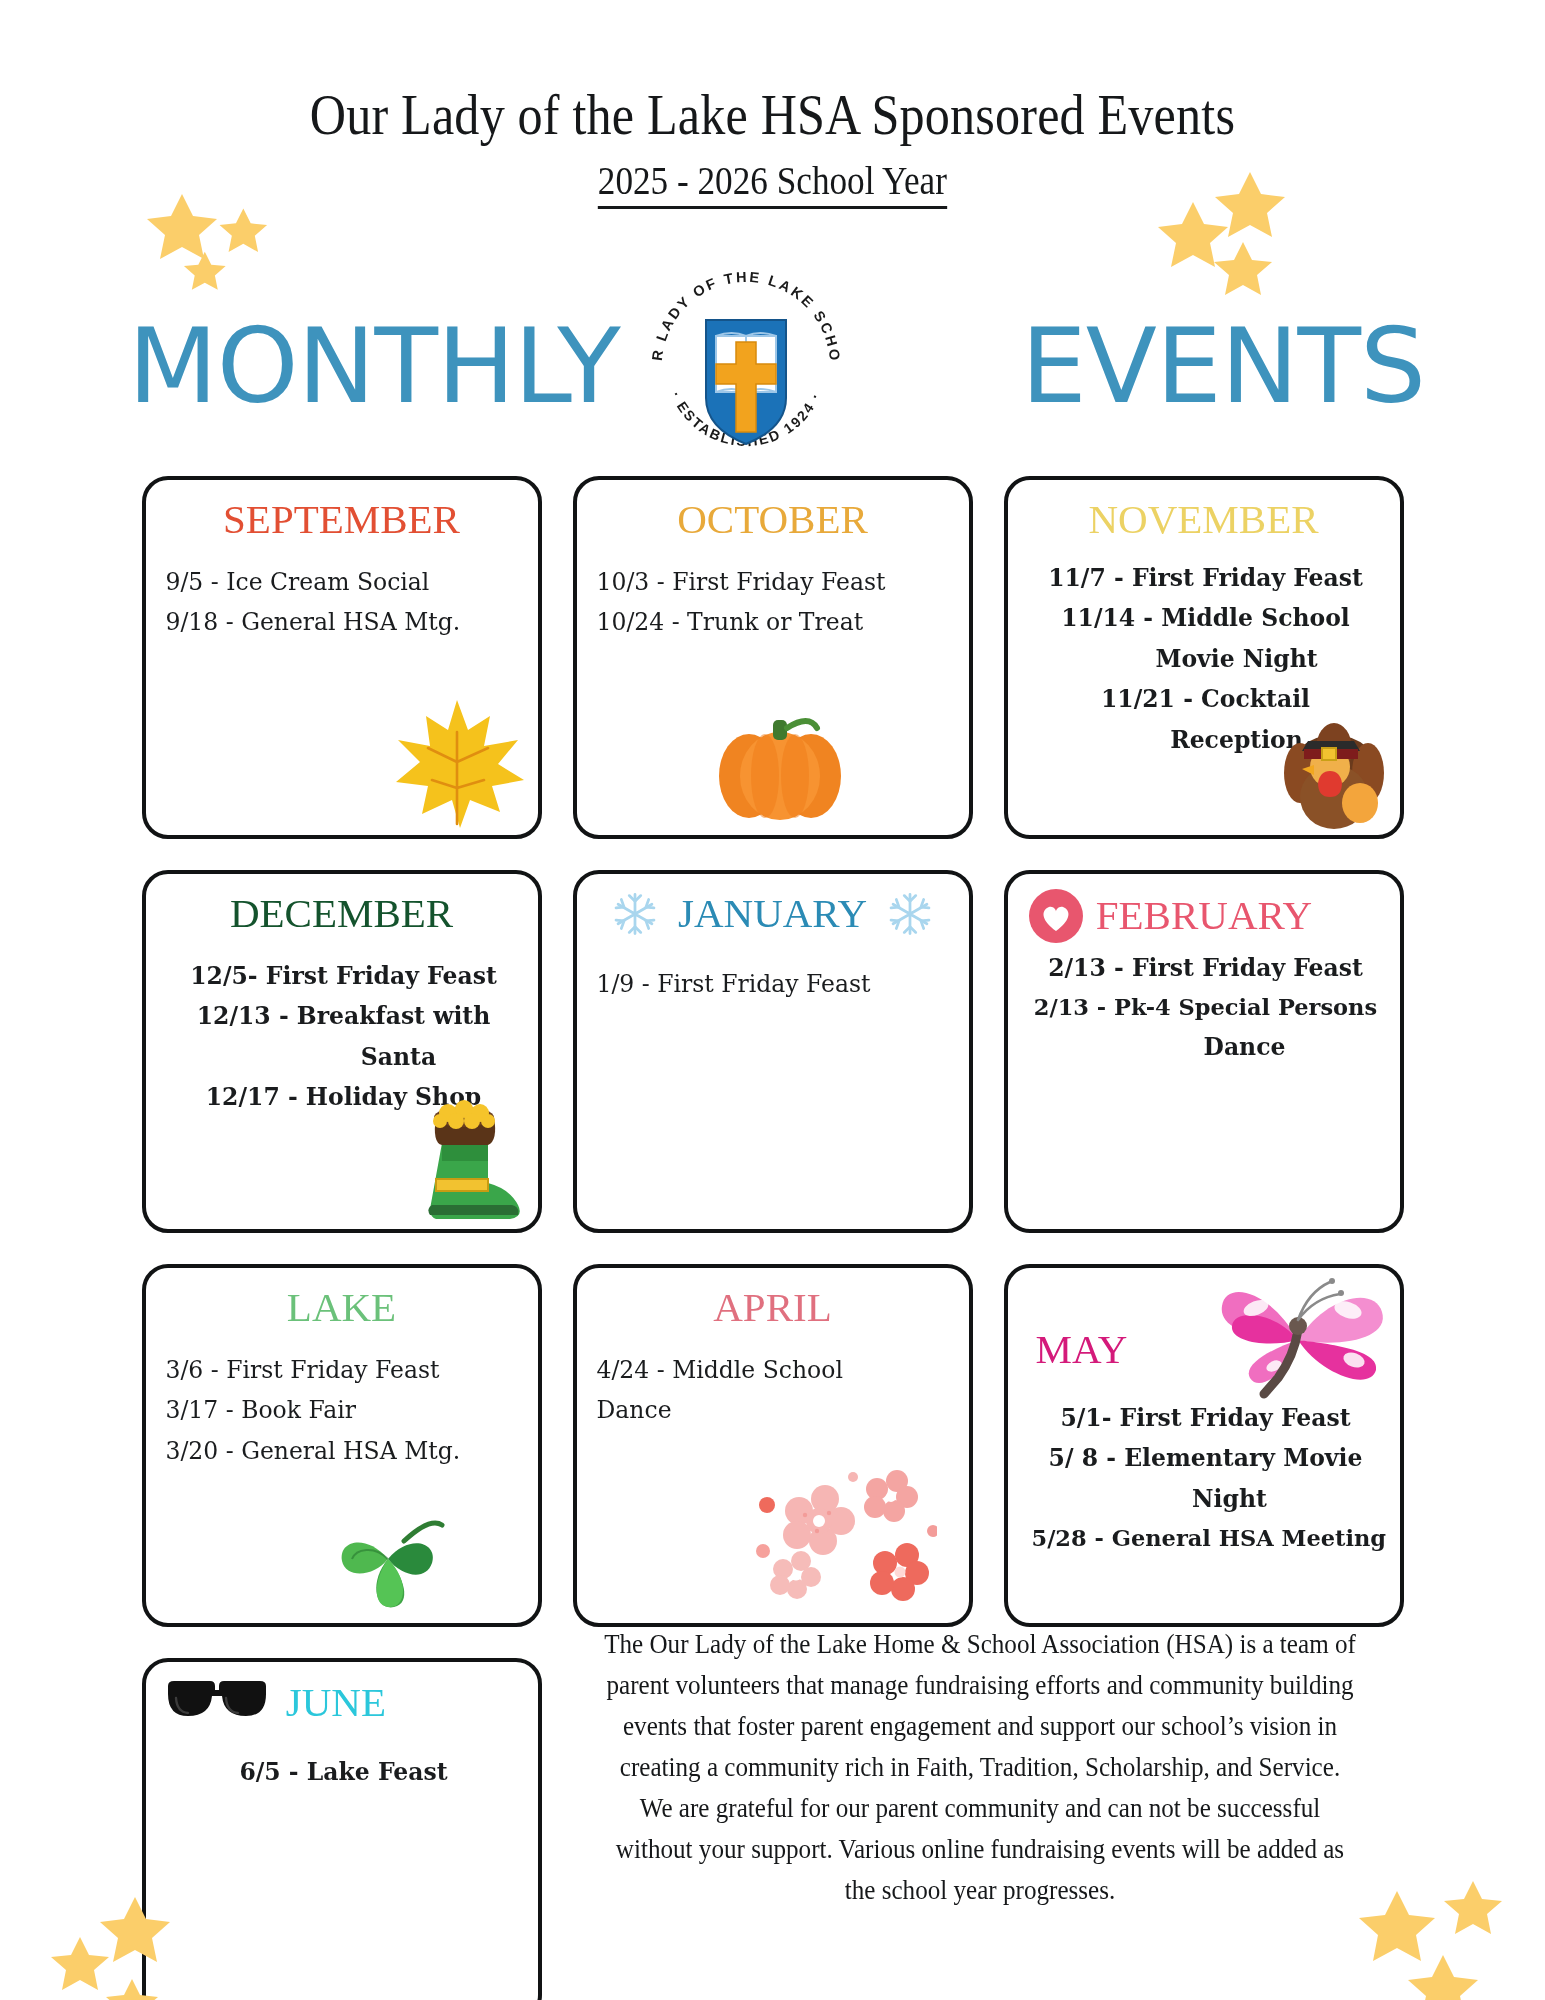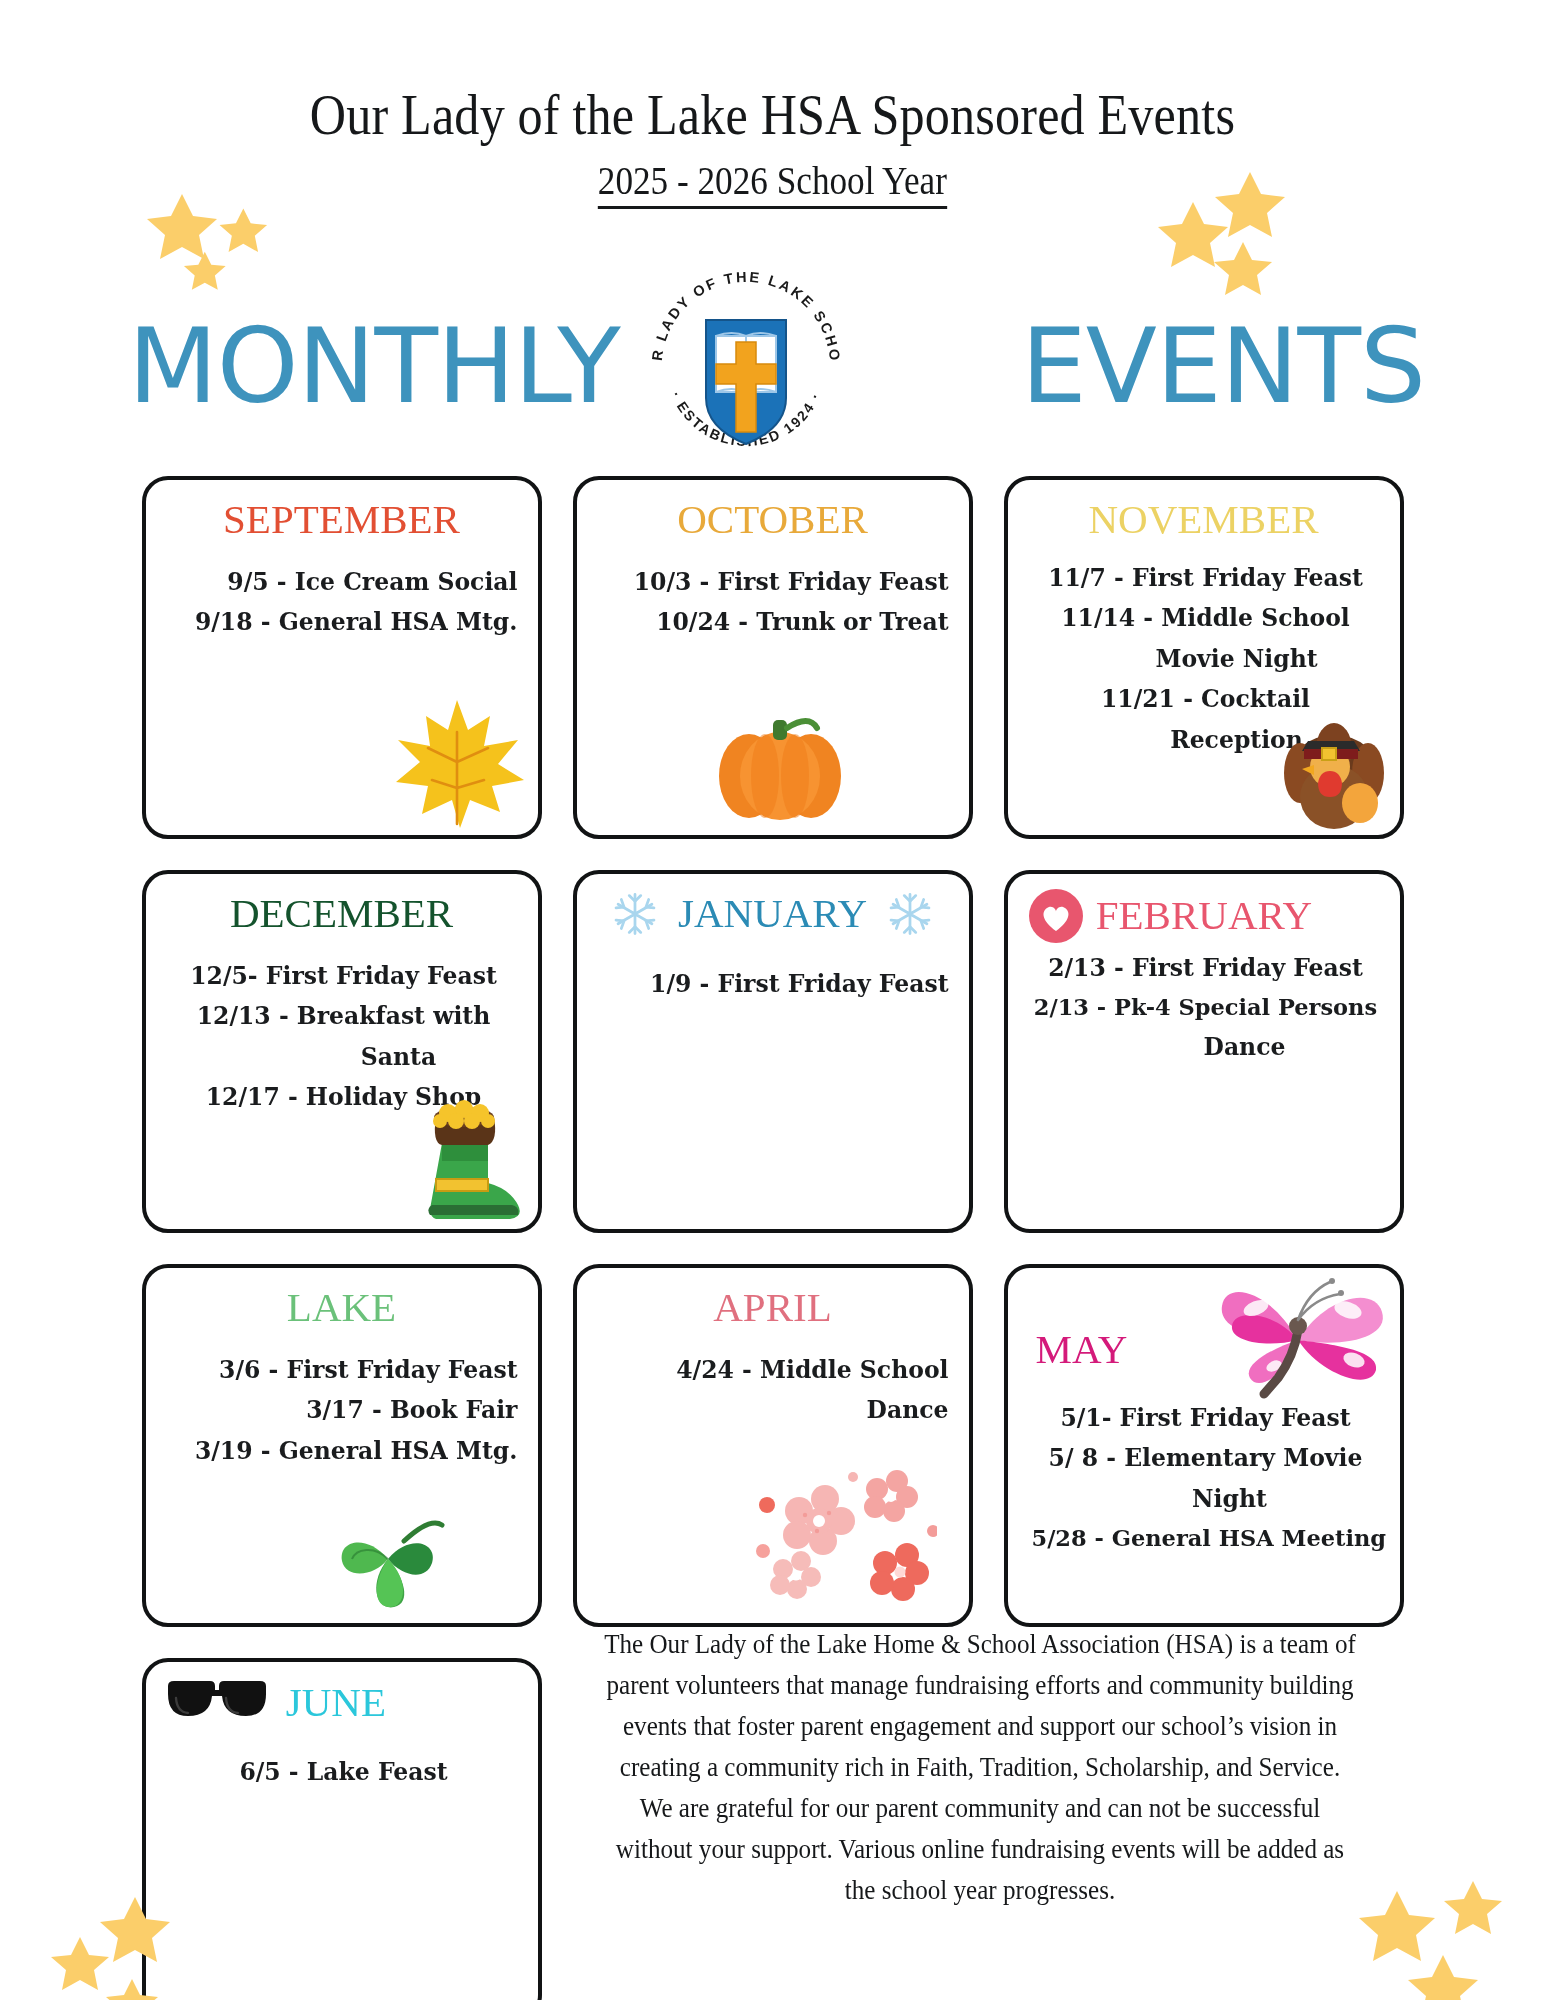--- a/index.html
+++ b/index.html
@@ -83,21 +83,21 @@
     font-family: "DejaVu Serif", "Liberation Serif", serif;
     font-size: 23.5px;
     line-height: 1.72;
     color: #1a1c1e;
     white-space: nowrap;
   }
   .ev.indent { padding-left: 62px; }
   .ev.indent2 { padding-left: 40px; }
 
   
-  .events.ctr  { text-align: right; font-weight: bold; }
+  .events.ctr  { text-align: left; }
   .events.lft  { text-align: center; padding-left: 8px; font-weight: bold; }
 
   
   .deco { position: absolute; pointer-events: none; }
 
   
   .para {
     position: absolute;
     left: 575px; top: 1600px; width: 810px;
     text-align: center;
@@ -309,21 +309,21 @@
       </div>
     </div>
 
     <div class="card">
       <div class="month-head">
         <span class="month-name" style="color:#6bc17a">LAKE</span>
       </div>
       <div class="events ctr">
         <div class="ev">3/6 - First Friday Feast</div>
         <div class="ev">3/17 - Book Fair</div>
-        <div class="ev">3/19 - General HSA Mtg.</div>
+        <div class="ev">3/20 - General HSA Mtg.</div>
       </div>
       <svg class="deco" style="left:180px;bottom:6px" width="130" height="110" viewBox="0 0 130 110">
         <path d="M78 34 Q104 10 116 18" stroke="#2f7d33" stroke-width="5" fill="none" stroke-linecap="round"></path>
         <g>
           <path d="M62 52 C40 26 12 34 16 54 C20 72 48 70 62 52 Z" fill="#4fb84f"></path>
           <path d="M62 52 C84 26 112 36 106 56 C100 74 76 70 62 52 Z" fill="#2a8a3c"></path>
           <path d="M62 52 C42 76 50 104 68 100 C86 96 78 70 62 52 Z" fill="#3fa345"></path>
           <path d="M62 52 C84 74 80 102 62 100 C46 98 48 72 62 52 Z" fill="#55c455"></path>
           <path d="M62 52 C48 38 30 42 26 52" stroke="#1f6b2a" stroke-width="2" fill="none" opacity=".5"></path>
         </g>

